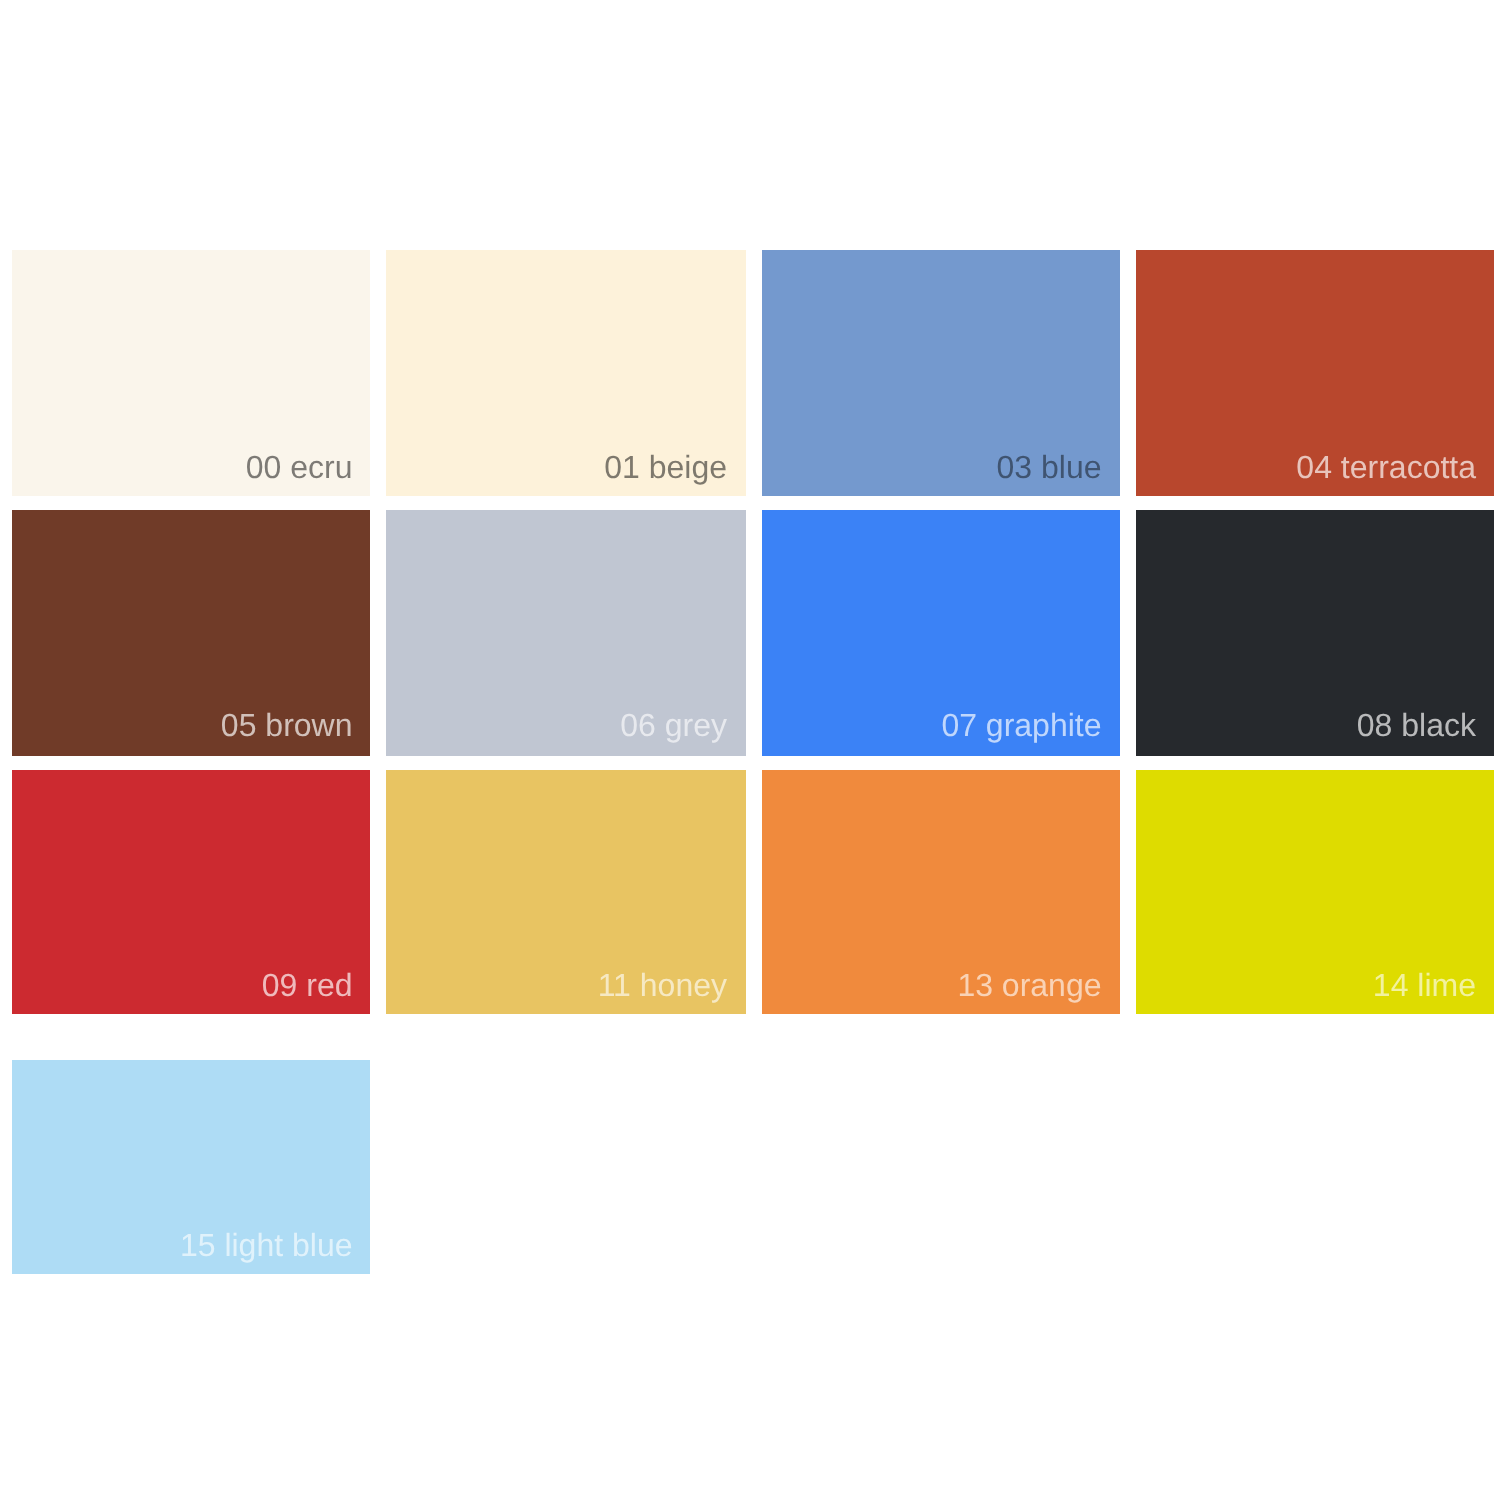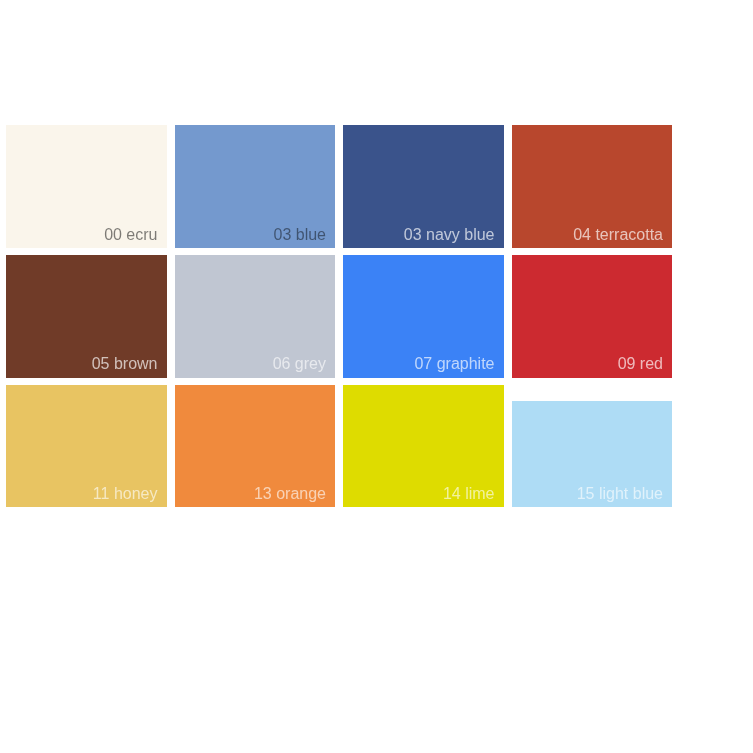--- a/index.html
+++ b/index.html
@@ -4,58 +4,61 @@
 <title>Colour palette</title>
 <style>
   html, body { margin:0; padding:0; }
   body {
     width:753px; height:753px; background:#ffffff;
     font-family:"Liberation Sans","DejaVu Sans",sans-serif;
     overflow:hidden;
     -webkit-font-smoothing:antialiased;
   }
   .palette {
-    position:absolute; left:6px; top:125px; width:666px; height:512px;
+    position:absolute; left:6px; top:125px; width:741px; height:512px;
     display:grid;
     grid-template-columns:repeat(4,1fr);
     grid-template-rows:repeat(4,1fr);
     column-gap:8px; row-gap:7px;
   }
   .swatch { position:relative; overflow:hidden; }
   .swatch .label {
     position:absolute; right:9px; bottom:3.25px;
     font-size:16px; line-height:20px; white-space:nowrap;
     letter-spacing:0;
     font-weight:400;
   }
 </style>
 </head>
 <body>
 
 <div class="palette">
     <div class="swatch" style="background-color: rgb(250, 245, 235);">
       <span class="label" style="color: rgba(0, 0, 0, 0.5);">00 ecru</span>
     </div>
+    <div class="swatch" style="background-color: rgb(253, 242, 218);">
+      <span class="label" style="color: rgba(0, 0, 0, 0.5);">01 beige</span>
+    </div>
     <div class="swatch" style="background-color: rgb(116, 153, 206);">
       <span class="label" style="color: rgba(0, 0, 0, 0.45);">03 blue</span>
-    </div>
-    <div class="swatch" style="background-color: rgb(58, 83, 139);">
-      <span class="label" style="color: rgba(255, 255, 255, 0.68);">03 navy blue</span>
     </div>
     <div class="swatch" style="background-color: rgb(184, 71, 45);">
       <span class="label" style="color: rgba(255, 255, 255, 0.68);">04 terracotta</span>
     </div>
     <div class="swatch" style="background-color: rgb(112, 59, 40);">
       <span class="label" style="color: rgba(255, 255, 255, 0.68);">05 brown</span>
     </div>
     <div class="swatch" style="background-color: rgb(192, 198, 210); text-align: right;">
       <span class="label" style="color: rgba(255, 255, 255, 0.62);">06 grey</span>
     </div>
     <div class="swatch" style="background-color: #3b82f6;">
       <span class="label" style="color: rgba(255, 255, 255, 0.68);">07 graphite</span>
+    </div>
+    <div class="swatch" style="background-color: rgb(38, 41, 45);">
+      <span class="label" style="color: rgba(255, 255, 255, 0.68);">08 black</span>
     </div>
     <div class="swatch" style="background-color: rgb(204, 42, 48);">
       <span class="label" style="color: rgba(255, 255, 255, 0.68);">09 red</span>
     </div>
     <div class="swatch" style="background-color: rgb(232, 196, 98);">
       <span class="label" style="color: rgba(255, 255, 255, 0.62);">11 honey</span>
     </div>
     <div class="swatch" style="background-color: rgb(240, 138, 61);">
       <span class="label" style="color: rgba(255, 255, 255, 0.62);">13 orange</span>
     </div>

